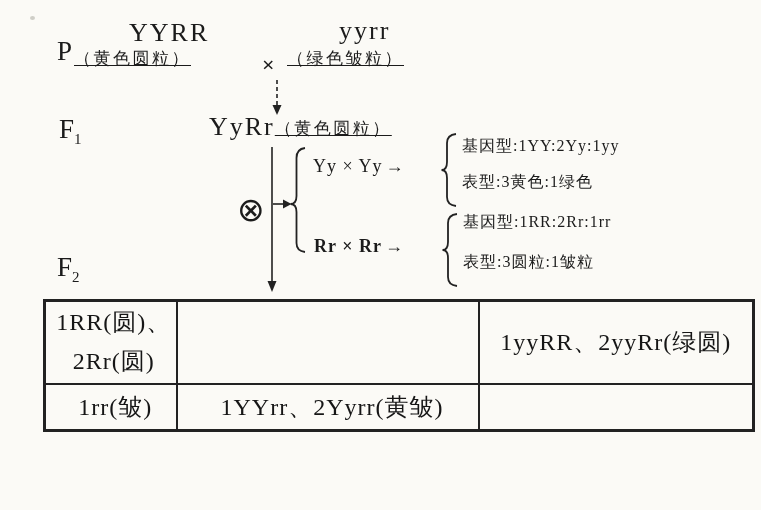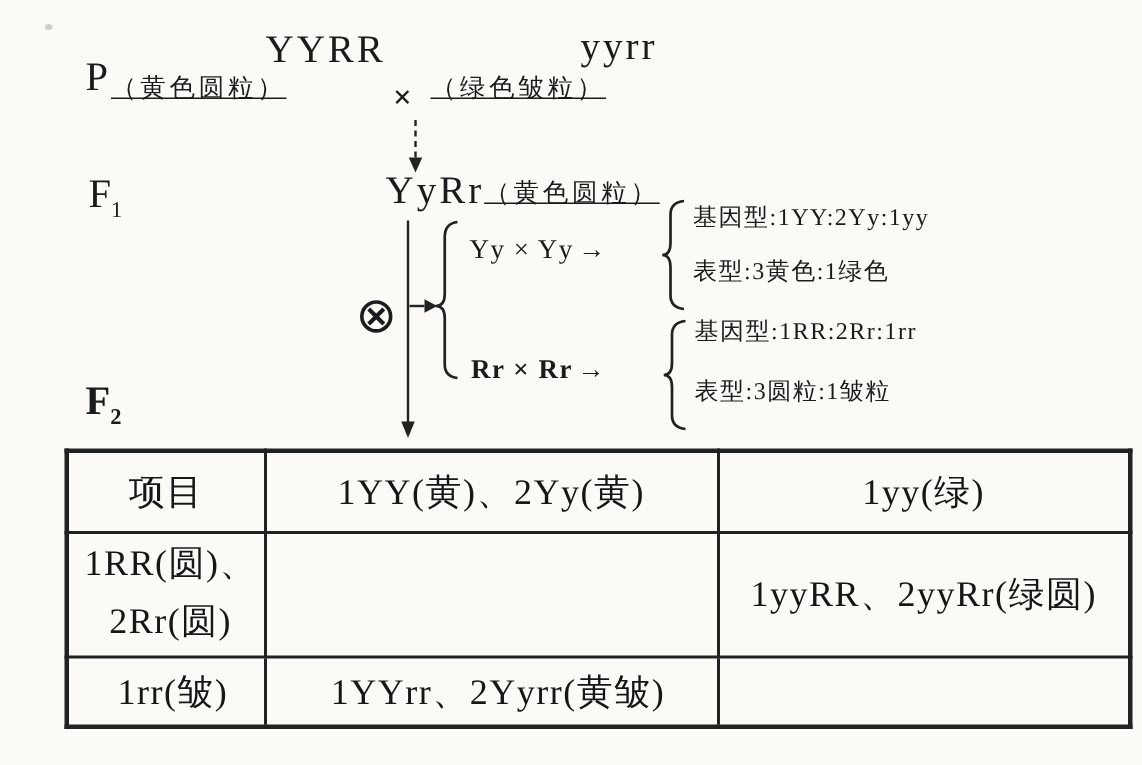--- a/index.html
+++ b/index.html
@@ -6,21 +6,21 @@
   html,body { width:761px; height:510px; background:#fbfaf6; }
   .canvas {
     position:relative; width:761px; height:510px;
     background:#fbfaf6; color:#1b1b1b;
     font-family:"Liberation Serif","DejaVu Serif",serif;
     overflow:hidden;
   }
   .t { position:absolute; white-space:nowrap; line-height:1.15; }
   .gen-label { font-size:27px; }
   .gen-label sub { font-size:15px; line-height:1; }
-  .geno-lg { font-size:26px; letter-spacing:2px;margin-left:48px; }
+  .geno-lg { font-size:26px; letter-spacing:2px; }
   .pheno   { font-size:17px; letter-spacing:2.5px;text-decoration:underline; }
   .cross-x { font-size:22px; font-weight:bold; }
   .branch-cross { font-size:18px; letter-spacing:1px; }
   .branch-cross .arr { margin-left:3px; }
   .ratio   { font-size:16px; letter-spacing:1px; }
   .selfing { font-size:33px; line-height:1; font-family:"DejaVu Sans",sans-serif; }
   .overlay { position:absolute; left:0; top:0; width:761px; height:510px; }
   .overlay path, .overlay line { stroke:#222; fill:none; }
   .overlay polygon { fill:#222; stroke:none; }
 
@@ -91,36 +91,31 @@
   </div>
   <div class="t ratio" style="left:462px; top:137px;">基因型:1YY:2Yy:1yy</div>
   <div class="t ratio" style="left:462px; top:173px;">表型:3黄色:1绿色</div>
 
   <div class="t branch-cross" style="left:314px; top:236px;font-weight:bold;">
     <span>Rr × Rr</span><span class="arr">→</span>
   </div>
   <div class="t ratio" style="left:463px; top:213px;text-align:center;">基因型:1RR:2Rr:1rr</div>
   <div class="t ratio" style="left:463px; top:253px;">表型:3圆粒:1皱粒</div>
 
-  <div class="t gen-label" style="left:57px; top:252px;font-weight:bold;">
+  <div class="t gen-label" style="left:57px; top:252px;">
     <span>F</span><sub>2</sub>
   </div>
 
   <table class="f2">
     <colgroup>
         <col style="width:132px">
         <col style="width:302px">
         <col style="width:275px">
       </colgroup>
     <tbody>
-        <tr class="hrow">
-      <td>项目</td>
-      <td>1YY(黄)、2Yy(黄)</td>
-      <td>1yy(绿)</td>
-    </tr>
     <tr class="r1">
       <td class="left2">
         <span>1RR(圆)、</span><br>
         <span>2Rr(圆)</span>
       </td>
       <td></td>
       <td>1yyRR、2yyRr(绿圆)</td>
     </tr>
     <tr class="r2">
       <td class="leftpad">1rr(皱)</td>

